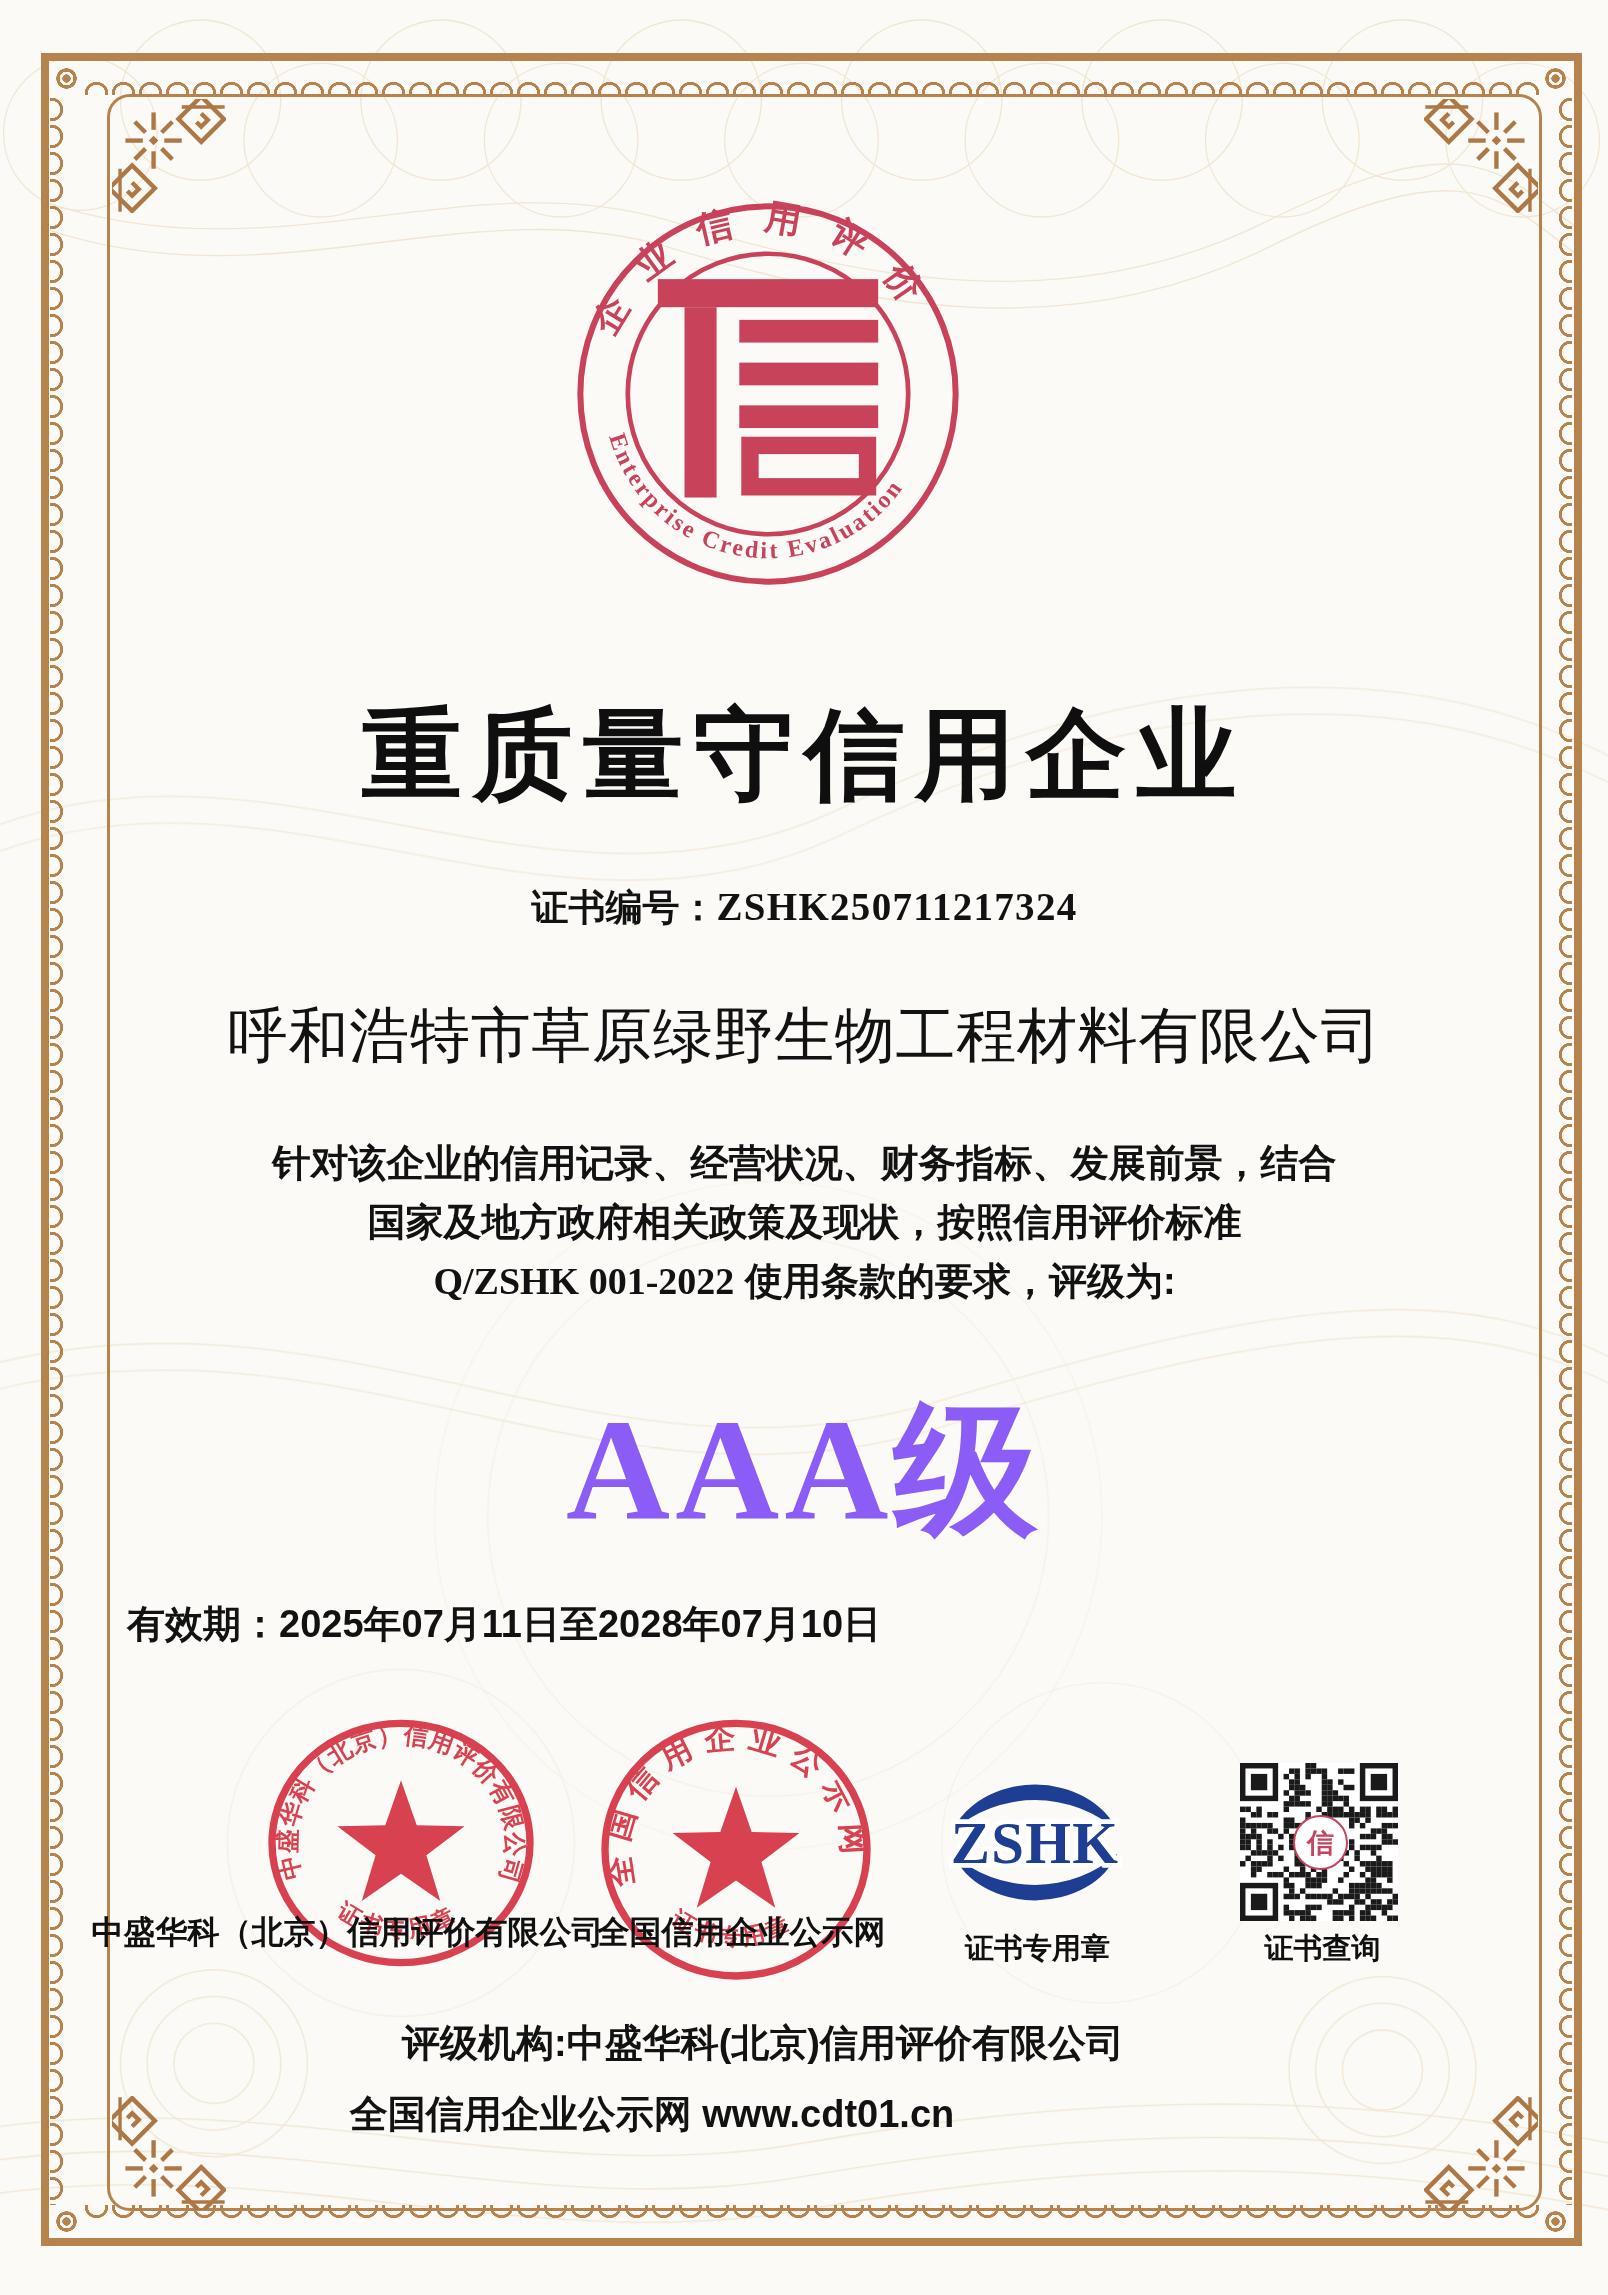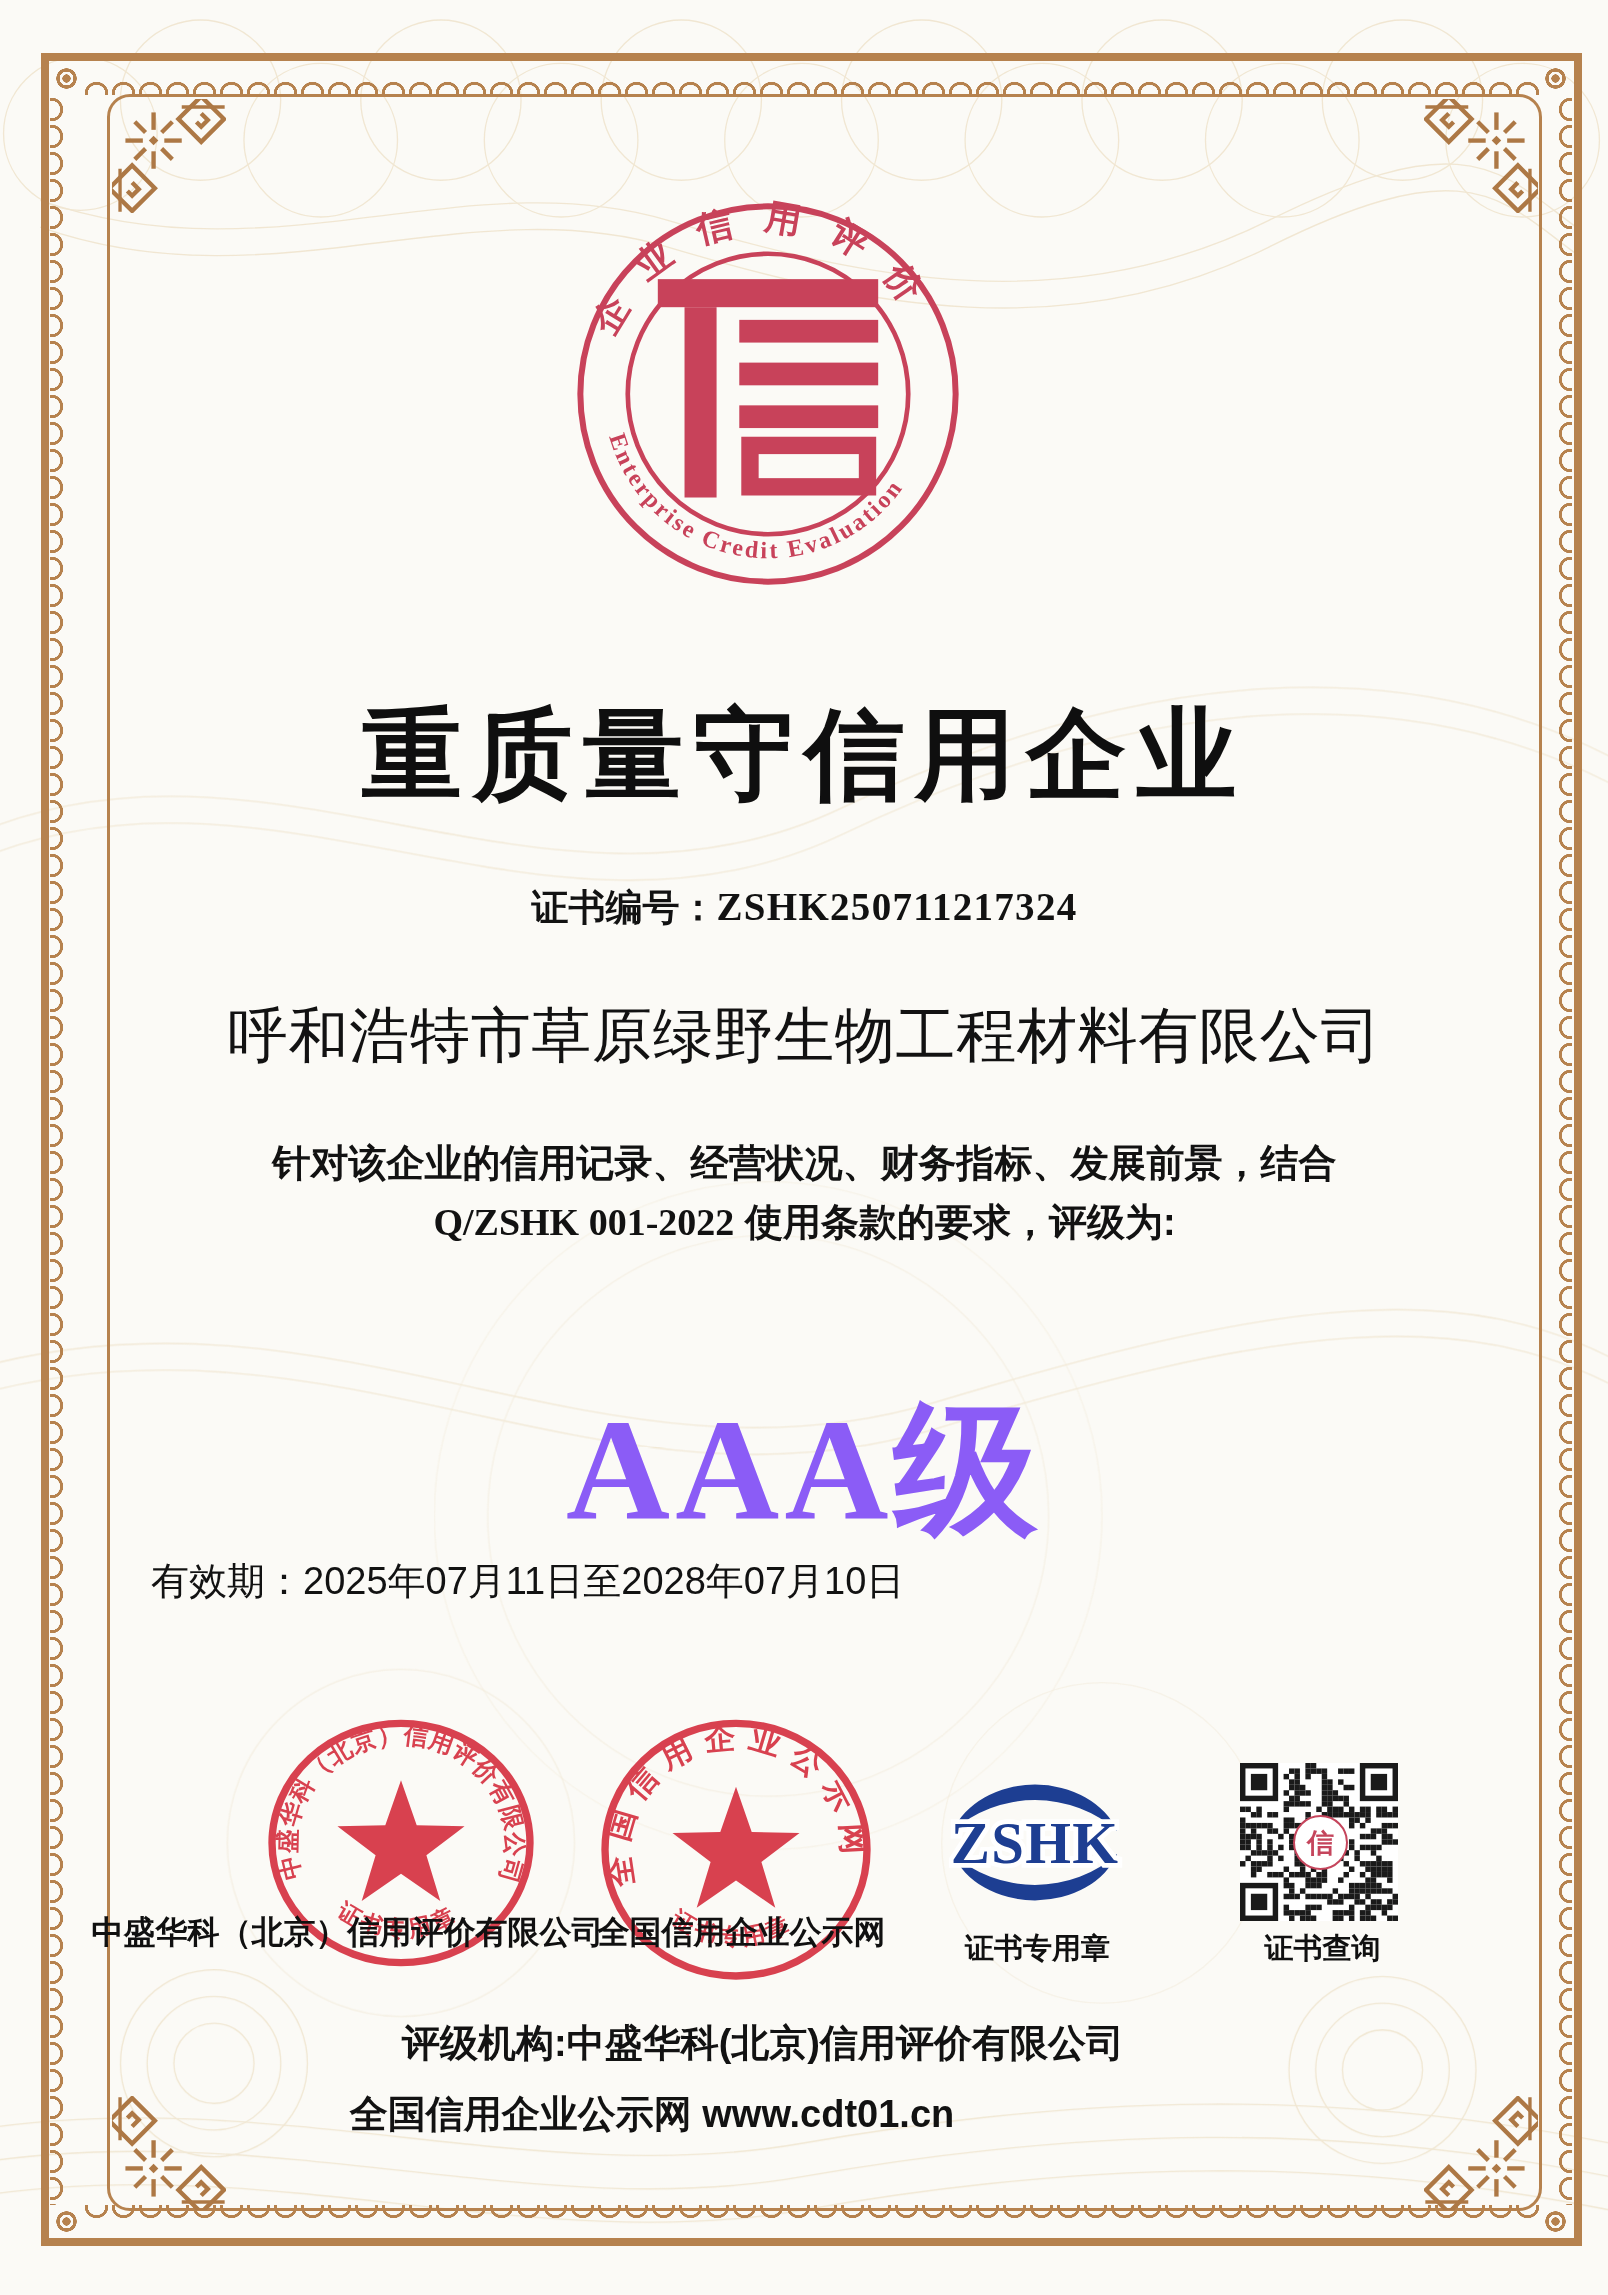--- a/index.html
+++ b/index.html
@@ -34,21 +34,21 @@
   #page-title{left:0;top:689px;width:1609px;text-align:center;font-size:100px;font-weight:900;
     letter-spacing:10.7px;color:#0f0f0f;}
   #certno-row{left:0;top:883px;width:1609px;text-align:center;font-size:37px;font-weight:800;}
   #certno-row .val{font-family:"Liberation Serif","DejaVu Serif",serif;font-size:39px;font-weight:700;letter-spacing:1.3px;}
   #company-name{left:0;top:996px;width:1609px;text-align:center;font-size:60px;font-weight:400;letter-spacing:0.7px;}
   #statement{left:0;top:1134px;width:1609px;text-align:center;font-size:38px;font-weight:700;line-height:59px;}
   #statement .l3 .latin{font-family:"Liberation Serif","DejaVu Serif",serif;font-weight:700;}
   #rating-line{left:0;top:1374px;width:1609px;text-align:center;
     font-family:"Liberation Serif","DejaVu Serif",serif;font-size:144px;font-weight:700;
     color:#8b5cf6;letter-spacing:5.3px;}
-  #validity-line{left:127px;top:1556px;font-size:38px;font-weight:400;margin-left:24px;}
+  #validity-line{left:127px;top:1599px;font-size:38px;font-weight:700;}
   .seal-label{font-size:32px;font-weight:900;text-align:center;z-index:4;color:#101010;}
   #seal-left-label{left:77px;top:1911px;width:541px;}
   #seal-right-label{left:586px;top:1911px;width:311px;}
   .small-label{font-size:29px;font-weight:900;text-align:center;z-index:4;color:#101010;}
   #mutual-label{left:954px;top:1929px;width:167px;}
   #qr-label{left:1239px;top:1929px;width:167px;}
   #footer-line1{left:0;top:2018px;width:1526px;text-align:center;font-size:38px;font-weight:800;}
   #footer-line2{left:0;top:2089px;width:1304px;text-align:center;font-size:38px;font-weight:800;}
   #qr-box{left:1240px;top:1763px;width:158px;height:158px;z-index:3;}
   #qr-badge{left:1293px;top:1815px;width:51px;height:51px;border-radius:50%;background:#fff;
@@ -222,20 +222,21 @@
 </svg>
 
 <div id="page-title" class="abs content">重质量守信用企业</div>
 <div id="certno-row" class="abs content">
   <span>证书编号：</span><span class="val">ZSHK250711217324</span>
 </div>
 <div id="company-name" class="abs content">呼和浩特市草原绿野生物工程材料有限公司</div>
 
 <div id="statement" class="abs content">
   <div>针对该企业的信用记录、经营状况、财务指标、发展前景，结合</div>
+  <div>国家及地方政府相关政策及现状，按照信用评价标准</div>
   <div class="l3"><span class="latin">Q/ZSHK 001-2022</span><span> 使用条款的要求，评级为:</span></div>
 </div>
 
 <div id="rating-line" class="abs content">AAA级</div>
 <div id="validity-line" class="abs content">有效期：2025年07月11日至2028年07月10日</div>
 
 <svg class="abs content" style="left:264px;top:1716px" width="274" height="254" viewBox="0 0 410 380">
   <defs>
     <path id="sealL-arc" d="M56.5,241 A158,149 0 1 1 353.5,241"></path>
     <path id="sealL-bot" d="M108.6,297 A150,140 0 0 0 301.4,297"></path>

